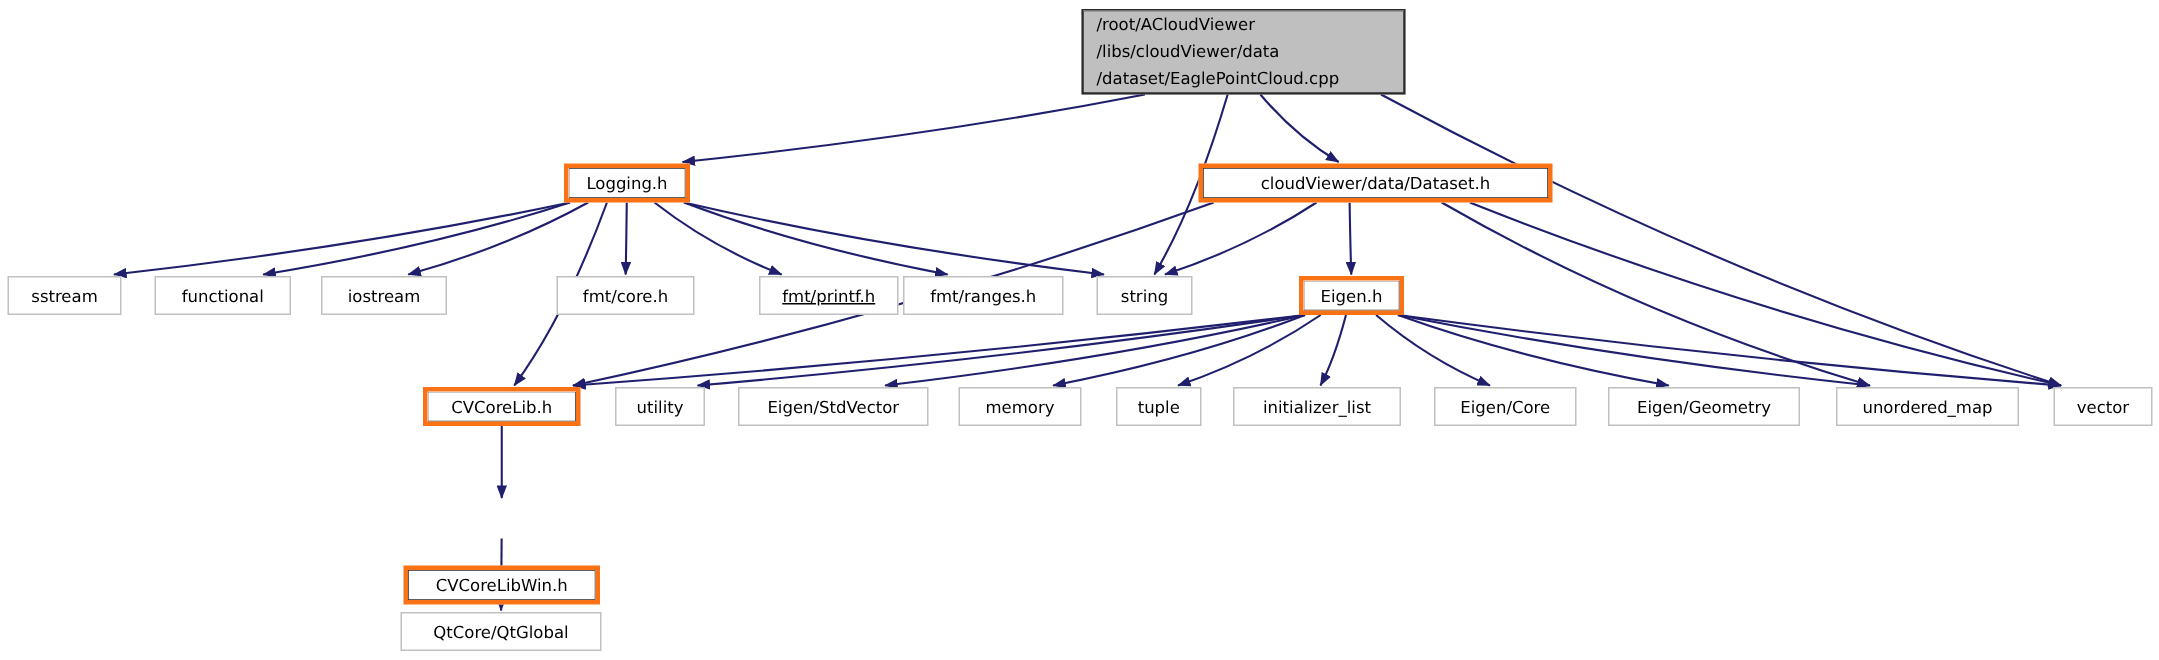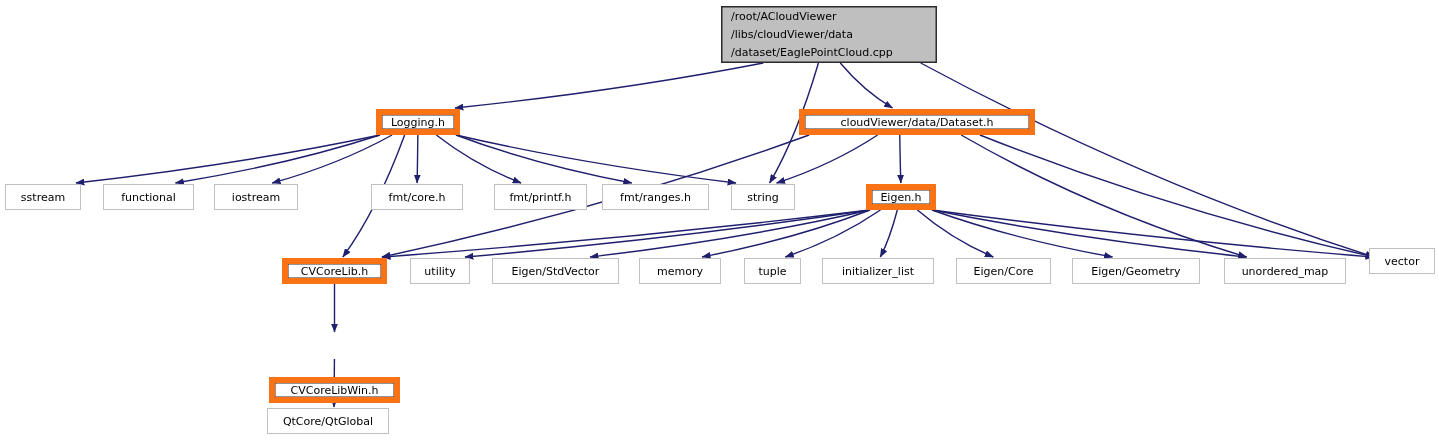--- a/index.html
+++ b/index.html
@@ -31,21 +31,21 @@
     text-align: center;
     background: #ffffff;
     border: 1px solid #c0c0c0;
     color: #000000;
     font-size: 11px;
     line-height: 15px;
     white-space: pre;
     letter-spacing: 0px;
   }
   .node.strong {
-    border: 6px solid #f97316;
+    border: 3px solid #f97316;
     box-shadow: 0 0 0 0.5px #2b2b2b inset;
   }
   .node.current {
     background: #bfbfbf;
     border: 1px solid #2b2b2b;
     box-shadow: 0 0 0 0.5px #2b2b2b inset;
     justify-content: flex-start;
     text-align: left;
     padding-left: 9px;
     line-height: 18px;
@@ -96,30 +96,30 @@
   <div id="node-layer">
       <div class="node current" style="left: 721px; top: 6px; width: 216px; height: 57px;">/root/ACloudViewer
 /libs/cloudViewer/data
 /dataset/EaglePointCloud.cpp</div>
       <div class="node strong" style="left: 376px; top: 109px; width: 84px; height: 26px;">Logging.h</div>
       <div class="node strong" style="left: 799px; top: 109px; width: 236px; height: 26px;">cloudViewer/data/Dataset.h</div>
       <div class="node" style="left: 5px; top: 184px; width: 76px; height: 26px;">sstream</div>
       <div class="node" style="left: 103px; top: 184px; width: 91px; height: 26px;">functional</div>
       <div class="node" style="left: 214px; top: 184px; width: 84px; height: 26px;">iostream</div>
       <div class="node" style="left: 371px; top: 184px; width: 92px; height: 26px;">fmt/core.h</div>
-      <div class="node" style="left: 494px; top: 184px; width: 93px; height: 26px;">fmt/printf.h</div>
+      <div class="node" style="left: 506px; top: 184px; width: 93px; height: 26px; text-decoration: underline;">fmt/printf.h</div>
       <div class="node" style="left: 602px; top: 184px; width: 107px; height: 26px;">fmt/ranges.h</div>
       <div class="node" style="left: 731px; top: 184px; width: 64px; height: 26px;">string</div>
       <div class="node strong" style="left: 866px; top: 184px; width: 70px; height: 26px;">Eigen.h</div>
       <div class="node strong" style="left: 282px; top: 258px; width: 105px; height: 26px;">CVCoreLib.h</div>
       <div class="node" style="left: 410px; top: 258px; width: 60px; height: 26px;">utility</div>
       <div class="node" style="left: 492px; top: 258px; width: 127px; height: 26px;">Eigen/StdVector</div>
       <div class="node" style="left: 639px; top: 258px; width: 82px; height: 26px;">memory</div>
       <div class="node" style="left: 744px; top: 258px; width: 57px; height: 26px;">tuple</div>
       <div class="node" style="left: 822px; top: 258px; width: 112px; height: 26px;">initializer_list</div>
       <div class="node" style="left: 956px; top: 258px; width: 95px; height: 26px;">Eigen/Core</div>
       <div class="node" style="left: 1072px; top: 258px; width: 128px; height: 26px;">Eigen/Geometry</div>
       <div class="node" style="left: 1224px; top: 258px; width: 122px; height: 26px;">unordered_map</div>
-      <div class="node" style="left: 1369px; top: 248px; width: 66px; height: 26px;">vector</div>
+      <div class="node" style="left: 1369px; top: 258px; width: 66px; height: 26px;">vector</div>
       <div class="node strong" style="left: 269px; top: 333px; width: 131px; height: 26px; margin-top: 44px;">CVCoreLibWin.h</div>
-      <div class="node" style="left: 267px; top: 408px; width: 122px; height: 26px;">QtCore/QtGlobal</div>
+      <div class="node" style="left: 267px; top: 408px; width: 134px; height: 26px;">QtCore/QtGlobal</div>
     </div>
 </div>
 
 </body></html>

